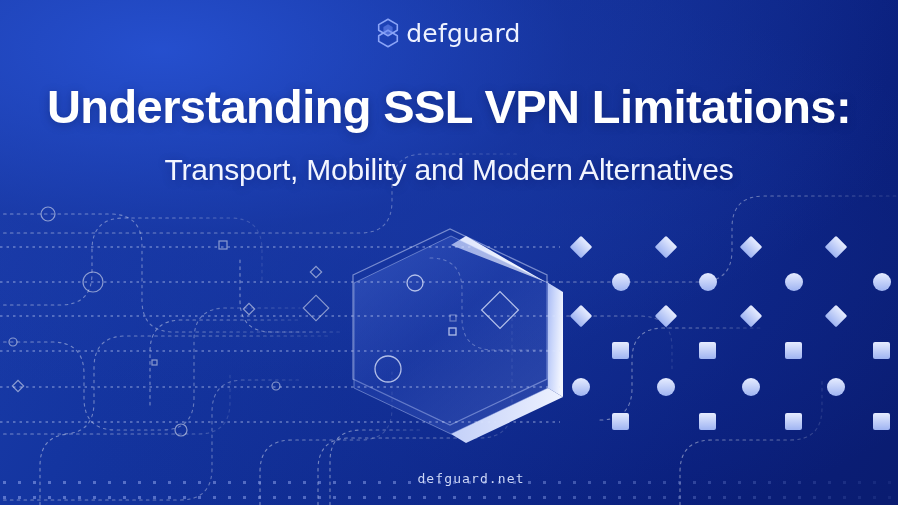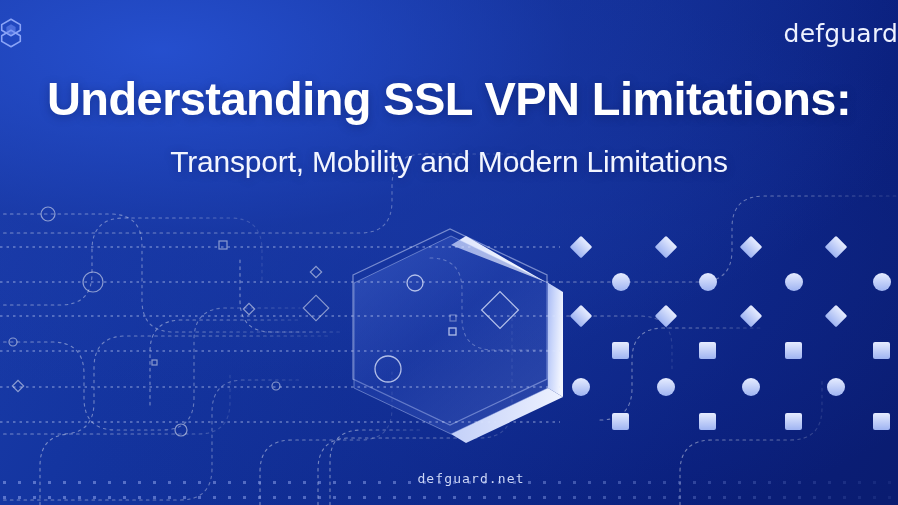--- a/index.html
+++ b/index.html
@@ -30,21 +30,21 @@
   .layer svg { display: block; width: 898px; height: 505px; }
 
   
   .logo {
     position: absolute;
     top: 18px;
     left: 0;
     width: 898px;
     display: flex;
     align-items: center;
-    justify-content: space-between;
+    justify-content: center;
     gap: 7px;
     z-index: 6;
   }
   .logo-mark { width: 22px; height: 30px; display: block; }
   .logo-text {
     color: #eef2ff;
     font-size: 25px;
     letter-spacing: 0.2px;
     font-weight: 400;
     line-height: 1;
@@ -59,21 +59,21 @@
     width: 898px;
     text-align: center;
     z-index: 6;
   }
   .title {
     color: #ffffff;
     font-size: 47px;
     font-weight: 700;
     line-height: 1.06;
     letter-spacing: -0.6px;
-    margin: 0;
+    margin: 8px;
     text-shadow: 0 2px 10px rgba(4,16,70,0.35);
   }
   .subtitle {
     color: #f2f5ff;
     font-size: 30px;
     font-weight: 400;
     line-height: 1.1;
     letter-spacing: -0.2px;
     margin: 21px 0 0 0;
     text-shadow: 0 2px 10px rgba(4,16,70,0.3);
@@ -309,20 +309,20 @@
           <path d="M11 12.3 L20.3 17.7 L20.3 23.4 L11 28.8 L1.7 23.4 L1.7 17.7 Z"></path>
         </g>
         <path d="M11 6.2 L15.6 8.9 L15.6 14.2 L11 16.9 L6.4 14.2 L6.4 8.9 Z" fill="#6f8df2" fill-opacity="0.55"></path>
       </svg>
     </span>
     <span class="logo-text">defguard</span>
   </div>
 
   <div class="headings">
     <h1 class="title">Understanding SSL VPN Limitations:</h1>
-    <h2 class="subtitle">Transport, Mobility and Modern Limitations</h2>
+    <h2 class="subtitle">Transport, Mobility and Modern Alternatives</h2>
   </div>
 
   <div class="footer">
     <span class="footer-url">defguard.net</span>
   </div>
 
 </div>
 
 </body></html>

